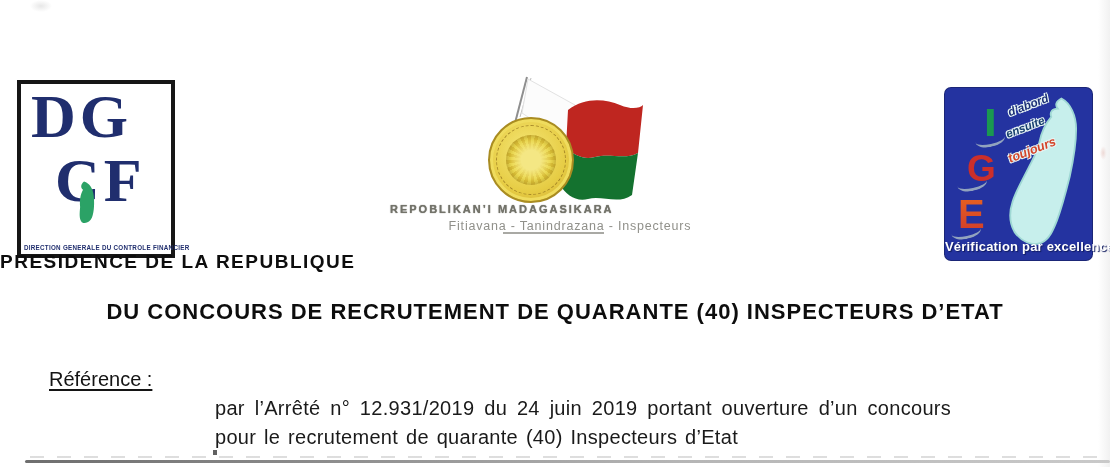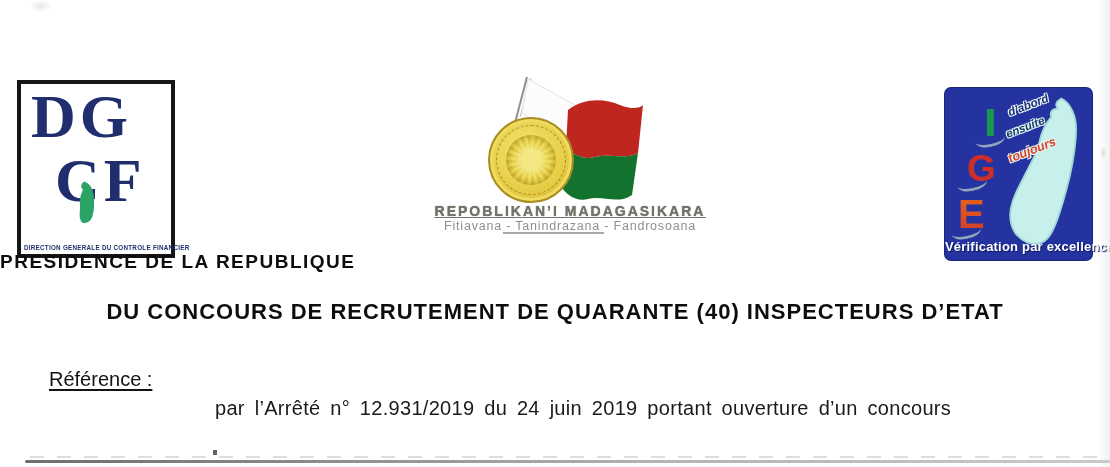--- a/index.html
+++ b/index.html
@@ -38,23 +38,23 @@
   .medal{position:absolute;left:488px;top:117px;width:86px;height:86px;border-radius:50%;z-index:2;
     background:radial-gradient(circle at 45% 40%,#f6e878,#e6cc44 60%,#cfa82e);
     border:2px solid #a98c22;box-sizing:border-box;
     box-shadow:inset 0 0 0 3px #efdc5e;}
   .medal-ring{position:absolute;inset:6px;border-radius:50%;border:1.5px dashed rgba(150,118,30,.8);}
   .medal-core{position:absolute;inset:16px;border-radius:50%;overflow:hidden;
     background:repeating-conic-gradient(#ecd94e 0 9deg,#dcc138 9deg 18deg);
     box-shadow:inset 0 0 6px rgba(140,110,25,.7);}
   .medal-sun{position:absolute;inset:18px;border-radius:50%;
     background:radial-gradient(circle,#f4e784 0 30%,transparent 65%);}
-  .emblem-title{position:absolute;left:390px;top:203px;width:360px;text-align:center;z-index:3;
-    font-weight:bold;font-size:14px;letter-spacing:2px;color:#73736a;
-    text-shadow:0 0 1px #5c5c52;white-space:nowrap;text-decoration:underline;}
+  .emblem-title{position:absolute;left:390px;top:203px;width:360px;z-index:3;
+    font-weight:bold;font-size:11px;letter-spacing:2px;color:#73736a;
+    text-shadow:0 0 1px #5c5c52;white-space:nowrap;}
   .emblem-motto{position:absolute;left:390px;top:219px;width:360px;text-align:center;z-index:3;
     font-size:12.5px;letter-spacing:.8px;color:#90908a;white-space:nowrap;}
   .emblem-rule{position:absolute;left:503px;top:232px;width:101px;height:2px;background:#a9a9a4;}
 
   
   .ige{position:absolute;left:945px;top:88px;width:147px;height:172px;background:#2433a0;
     border-radius:6px;box-shadow:0 0 0 1px #1b2677;}
   .ige-map{position:absolute;right:3px;top:5px;}
   .ige-letter{position:absolute;font-weight:bold;font-family:"Liberation Sans",sans-serif;line-height:1;}
   .ige-i{left:40px;top:16px;font-size:38px;color:#1a9850;transform:scaleX(1.25);}
@@ -115,21 +115,21 @@
     <polygon points="48,14 95,40 90,80 42,48" fill="#fcfcfc" stroke="#e2e2e2" stroke-width="1"></polygon>
     <path d="M 88,45 C 105,32 125,34 140,40 C 152,45 160,43 163,40 L 158,88 C 145,95 130,88 115,92 C 103,95 93,90 86,82 Z" fill="#bf2620"></path>
     <path d="M 86,82 C 93,90 103,95 115,92 C 130,88 145,95 158,88 L 152,130 C 138,140 122,130 108,134 C 96,137 86,130 80,120 Z" fill="#14722f"></path>
   </svg>
   <div class="medal">
     <div class="medal-ring"></div>
     <div class="medal-core"></div>
     <div class="medal-sun"></div>
   </div>
   <div class="emblem-title">REPOBLIKAN’I MADAGASIKARA</div>
-  <div class="emblem-motto">Fitiavana - Tanindrazana - Fandrosoana</div>
+  <div class="emblem-motto">Fitiavana - Tanindrazana - Inspecteurs</div>
   <div class="emblem-rule"></div>
 
   <div class="ige">
     <svg class="ige-map" width="92" height="160" viewBox="0 0 100 170">
       <path d="M 70,4 C 64,7 63,11 66,15 C 60,15 57,19 59,24 C 52,32 48,42 46,52 C 44,62 39,70 34,80 C 28,92 21,104 17,116 C 13,128 14,140 19,149 C 26,159 38,165 48,161 C 57,157 61,147 65,137 C 71,121 75,105 79,89 C 83,71 86,53 86,37 C 86,23 80,9 70,4 Z" fill="#c7efec" stroke="#9fd8d4" stroke-width="2"></path>
     </svg>
     <div class="ige-swoosh sw1"></div>
     <div class="ige-swoosh sw2"></div>
     <div class="ige-swoosh sw3"></div>
     <div class="ige-letter ige-i">I</div>
@@ -141,18 +141,19 @@
     <div class="ige-tagline">Vérification par excellence</div>
   </div>
 
   <div class="presidency">PRESIDENCE DE LA REPUBLIQUE</div>
   <div class="doc-title">
     <div>DU CONCOURS DE RECRUTEMENT DE QUARANTE (40) INSPECTEURS D’ETAT</div>
   </div>
 
   <div class="ref-label">Référence :</div>
   <div class="ref-line ref-l2">par l’Arrêté n° 12.931/2019 du 24 juin 2019 portant ouverture d’un concours</div>
+  <div class="ref-line ref-l3">pour le recrutement de quarante (40) Inspecteurs d’Etat</div>
 
   <div class="table-noise"></div>
   <div class="table-topline"></div>
   <div class="table-tick"></div>
 
 </div>
 
 </body></html>

